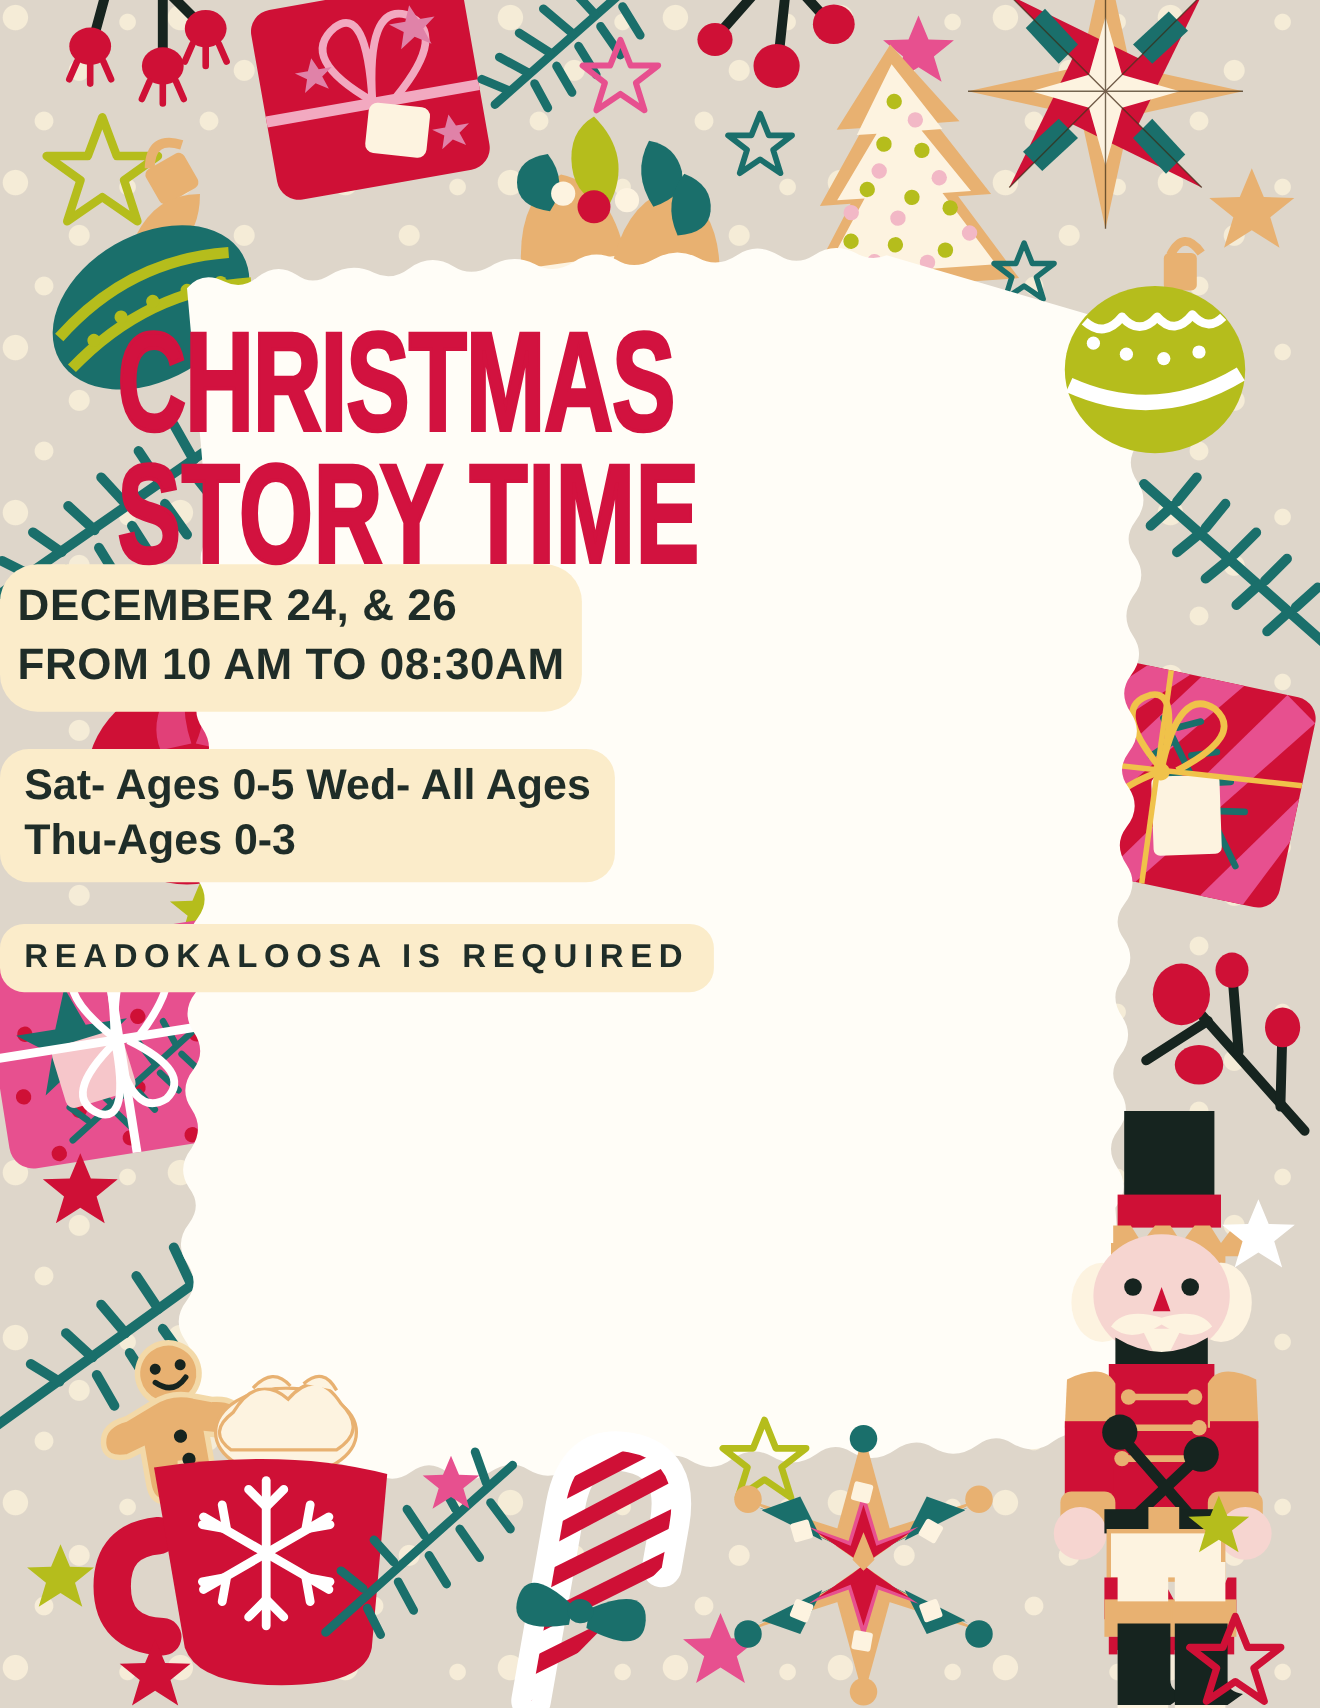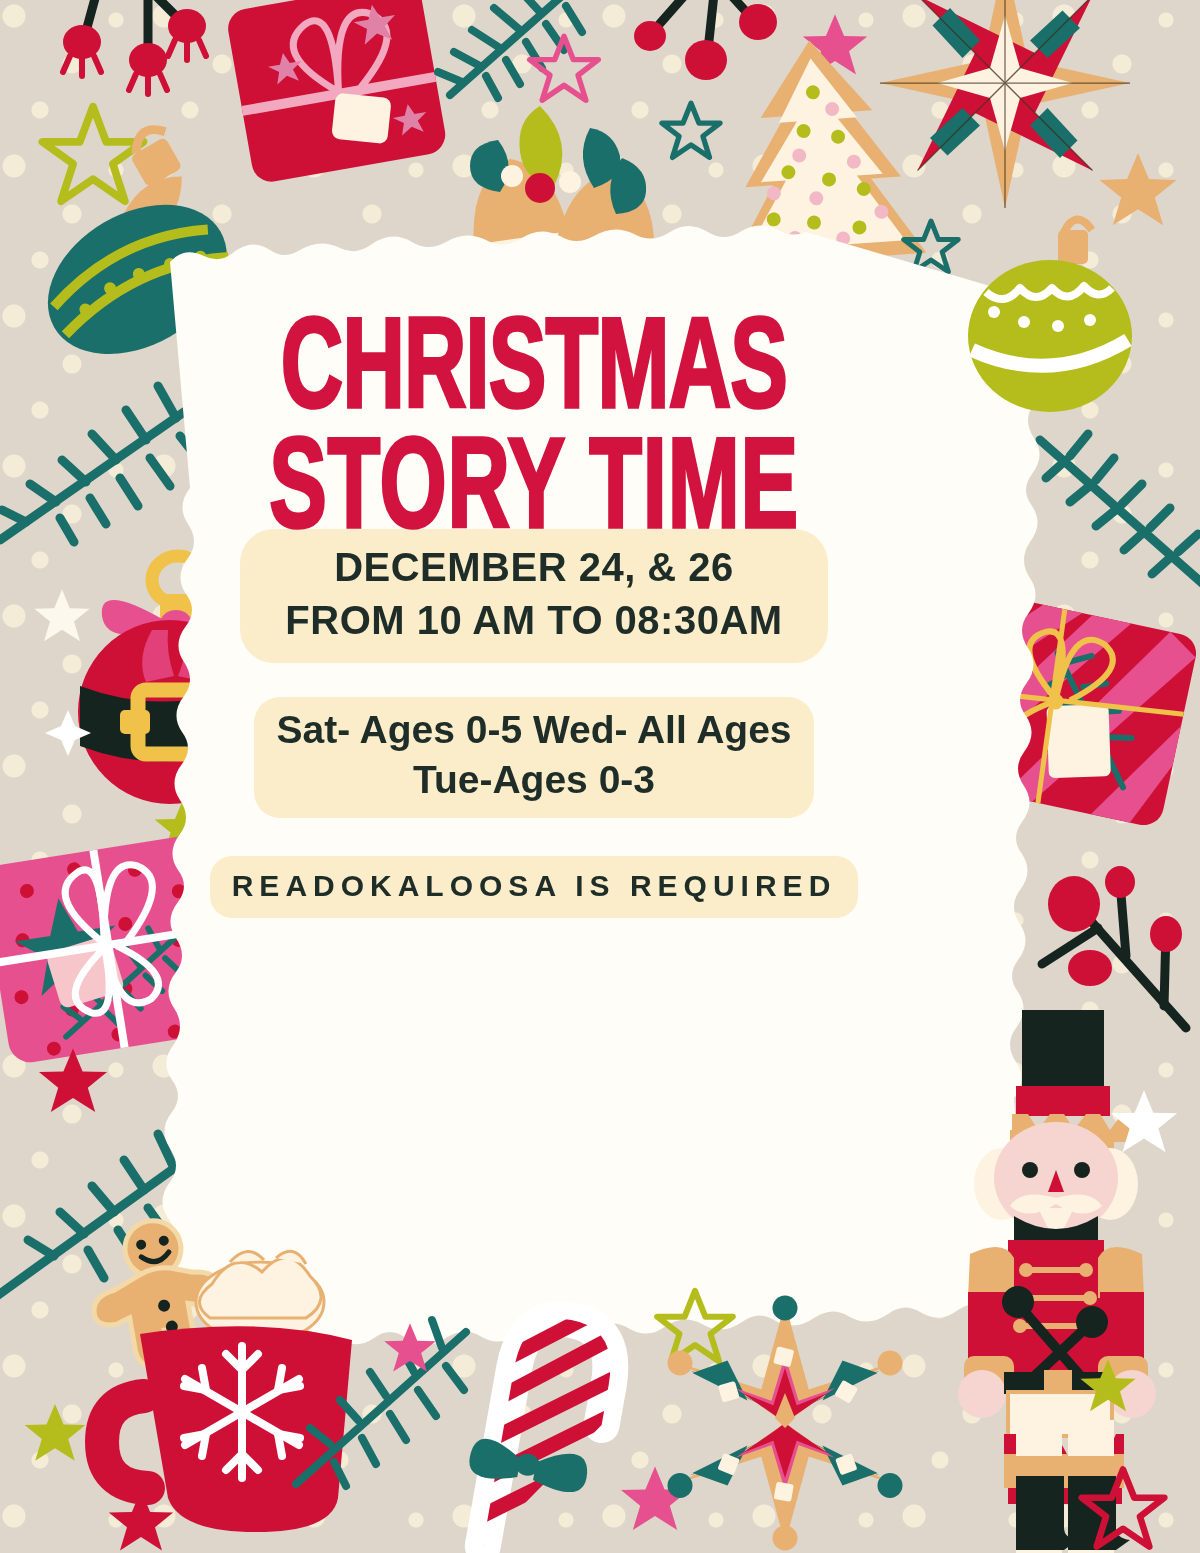--- a/index.html
+++ b/index.html
@@ -37,23 +37,22 @@
   .paper-svg { position:absolute; left:0; top:0; }
 
   
   .deco { position:absolute; z-index:4; }
   .deco.front { z-index:9; }
   svg { display:block; overflow:visible; }
 
   
   .content {
     position:absolute;
-    left:0; top:284px; width:1068px;
+    left:0; top:268px; width:1068px;
     z-index:12;
-    text-align:center;
   }
 
   .title {
     color:#d2123f;
     font-family:"Liberation Sans", sans-serif;
     font-weight:bold;
     font-size:108px;
     line-height:.94;
     letter-spacing:-1px;
     transform:scaleX(.80) scaleY(1.18);
@@ -72,21 +71,21 @@
     border-radius:22px;
     color:#1f2d28;
     padding:2px 20px 6px;
     line-height:1.32;
   }
 
   .datebox {
     font-size:40px;
     font-weight:bold;
     letter-spacing:.5px;
-    padding:12px 45px 16px;
+    padding:12px 16px 16px;
     border-radius:34px;
   }
   .datebox span { display:block; }
 
   .body-copy {
     margin-top:16px;
     font-size:42px;
     font-weight:bold;
     color:#1f2d28;
     line-height:1.26;
@@ -840,21 +839,21 @@
       <div class="hl datebox">
         <span>DECEMBER 24, &amp; 26</span>
         <span>FROM 10 AM TO 08:30AM</span>
       </div>
     </div>
 
 
     <div class="hl-wrap">
       <div class="hl ages">
         <span>Sat- Ages 0-5 Wed- All Ages</span>
-        <span>Tue-Ages 0-3</span>
+        <span>Thu-Ages 0-3</span>
       </div>
     </div>
 
     <div class="hl-wrap">
       <div class="hl reg">
         <span>READOKALOOSA IS REQUIRED</span>
       </div>
     </div>
 
   </div>

